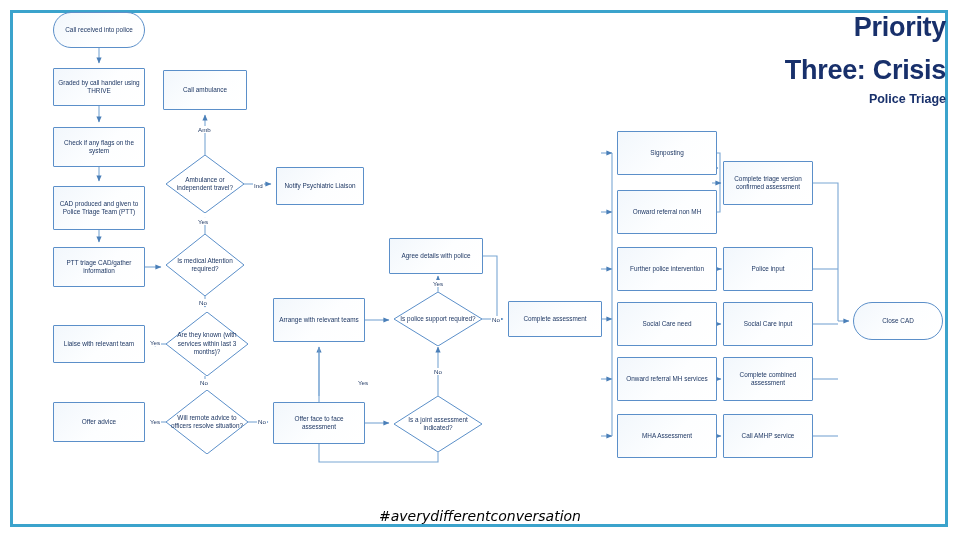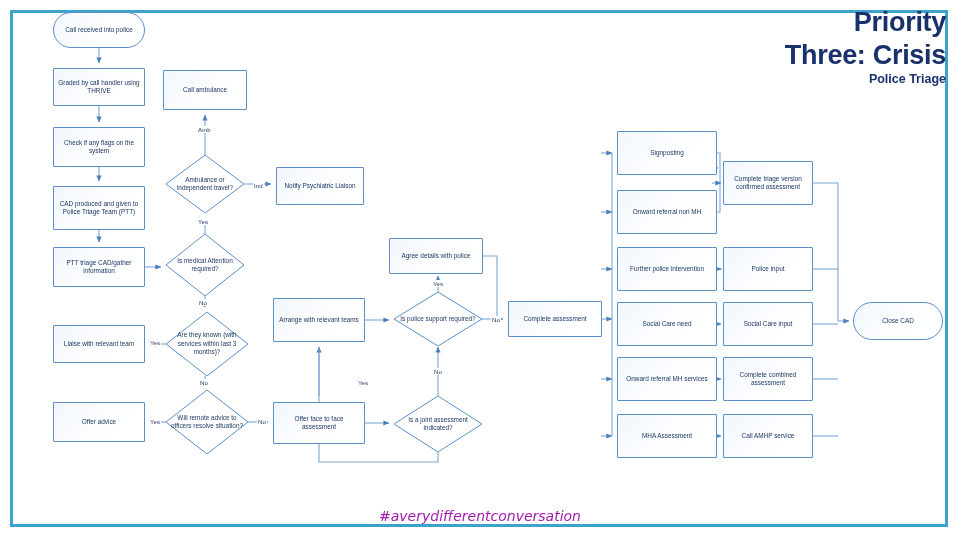--- a/index.html
+++ b/index.html
@@ -14,31 +14,31 @@
     position:absolute;left:10px;top:10px;width:938px;height:517px;
     border:3px solid #3ba3cc;box-sizing:border-box;pointer-events:none;
   }
 
   
   #title-block{
     position:absolute;right:14px;top:6px;width:170px;text-align:right;
     color:#18306b;
   }
   #title-main{
-    font-size:27px;line-height:33px;font-weight:bold;color:#18306b;
+    font-size:27px;line-height:43px;font-weight:bold;color:#18306b;
     letter-spacing:-0.3px;
   }
   #title-sub{
     margin-top:0;font-size:12.5px;font-weight:bold;color:#18306b;
   }
 
   
   #hashtag{
     position:absolute;left:0;width:960px;top:508px;text-align:center;
-    font-style:italic;font-size:14px;color:#a21caf;
+    font-style:italic;font-size:14px;color:#000000;
     font-family:"DejaVu Sans",sans-serif;
   }
 
   
   #flow{position:absolute;left:0;top:0;width:960px;height:540px;}
   #wires{position:absolute;left:0;top:0;width:960px;height:540px;}
 
   .node{
     position:absolute;box-sizing:border-box;
     display:flex;align-items:center;justify-content:center;text-align:center;

